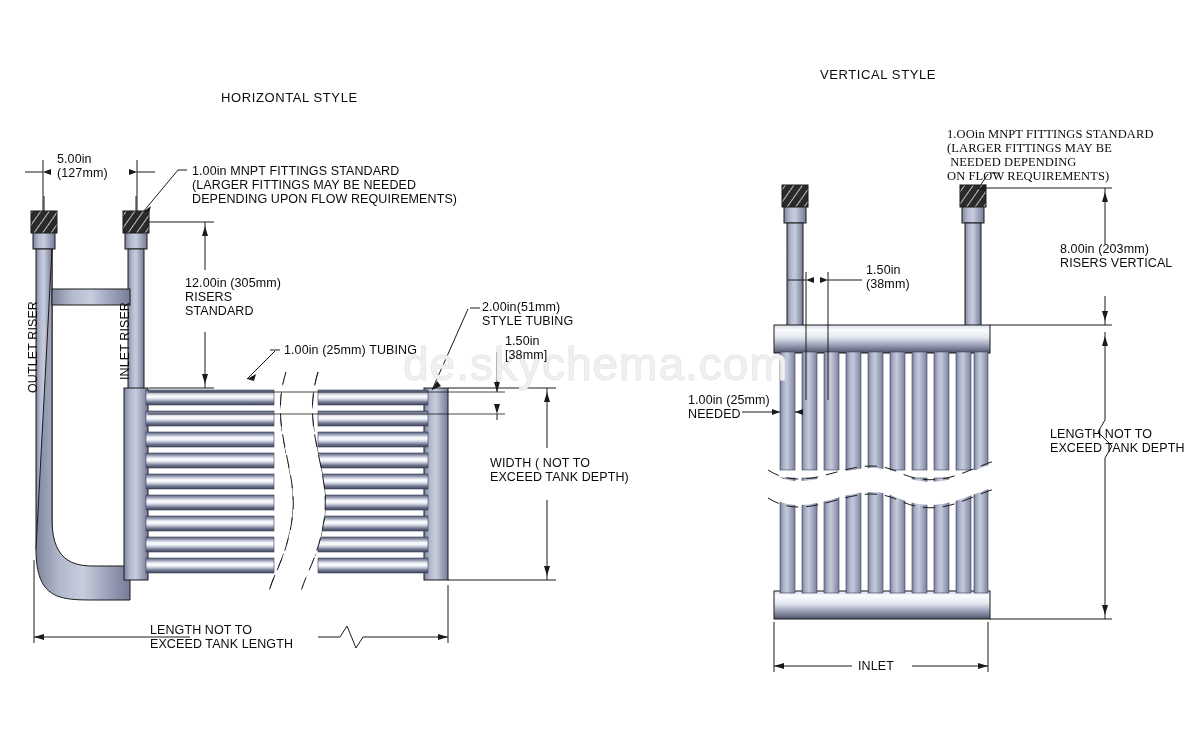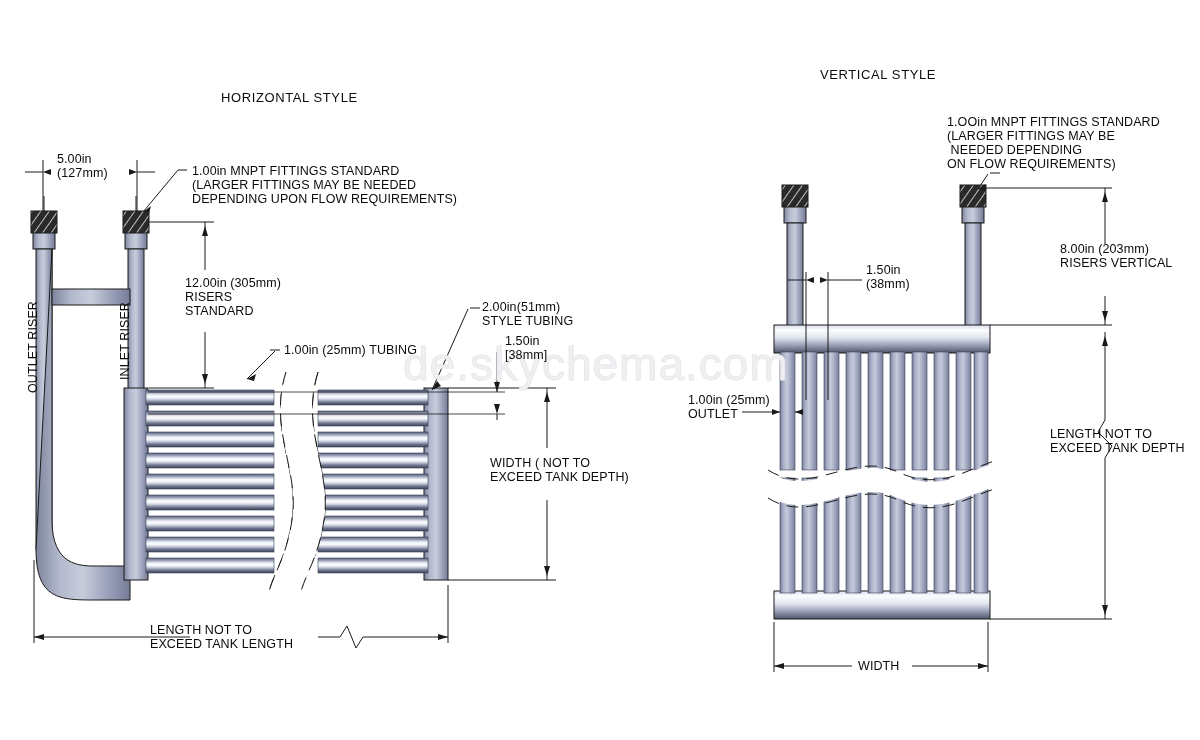--- a/index.html
+++ b/index.html
@@ -288,32 +288,32 @@
 [38mm]</div>
 
 <div class="lbl c" style="left:490px;top:456px;width:148px;">WIDTH ( NOT TO
 EXCEED TANK DEPTH)</div>
 
 <div class="lbl c" style="left:150px;top:623px;width:185px;">LENGTH NOT TO
 EXCEED TANK LENGTH</div>
 
 <div class="lbl ttl" style="left:820px;top:68px;">VERTICAL STYLE</div>
 
-<div class="lbl" style="left:947px;top:115px;">1.OOin MNPT FITTINGS STANDARD
+<div class="lbl" style="left:947px;top:127px;font-family:Liberation Serif, serif;">1.OOin MNPT FITTINGS STANDARD
 (LARGER FITTINGS MAY BE
  NEEDED DEPENDING
 ON FLOW REQUIREMENTS)</div>
 
 <div class="lbl" style="left:866px;top:263px;">1.50in
 (38mm)</div>
 
 <div class="lbl" style="left:1060px;top:242px;">8.00in (203mm)
 RISERS VERTICAL</div>
 
 <div class="lbl" style="left:688px;top:393px;">1.00in (25mm)
-OUTLET</div>
+NEEDED</div>
 
 <div class="lbl c" style="left:1050px;top:427px;width:138px;">LENGTH NOT TO
 EXCEED TANK DEPTH</div>
 
-<div class="lbl" style="left:858px;top:659px;">WIDTH</div>
+<div class="lbl" style="left:858px;top:659px;">INLET</div>
 
 </div>
 
 </body></html>

